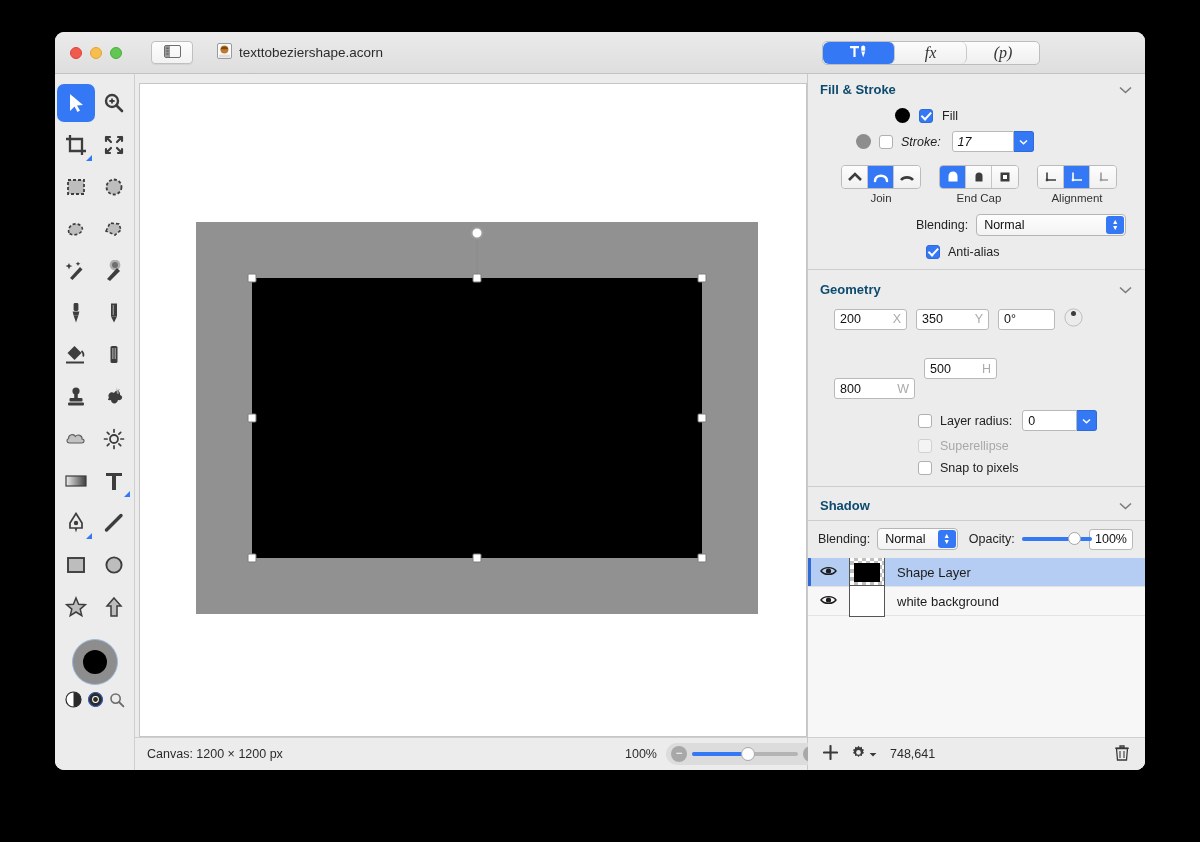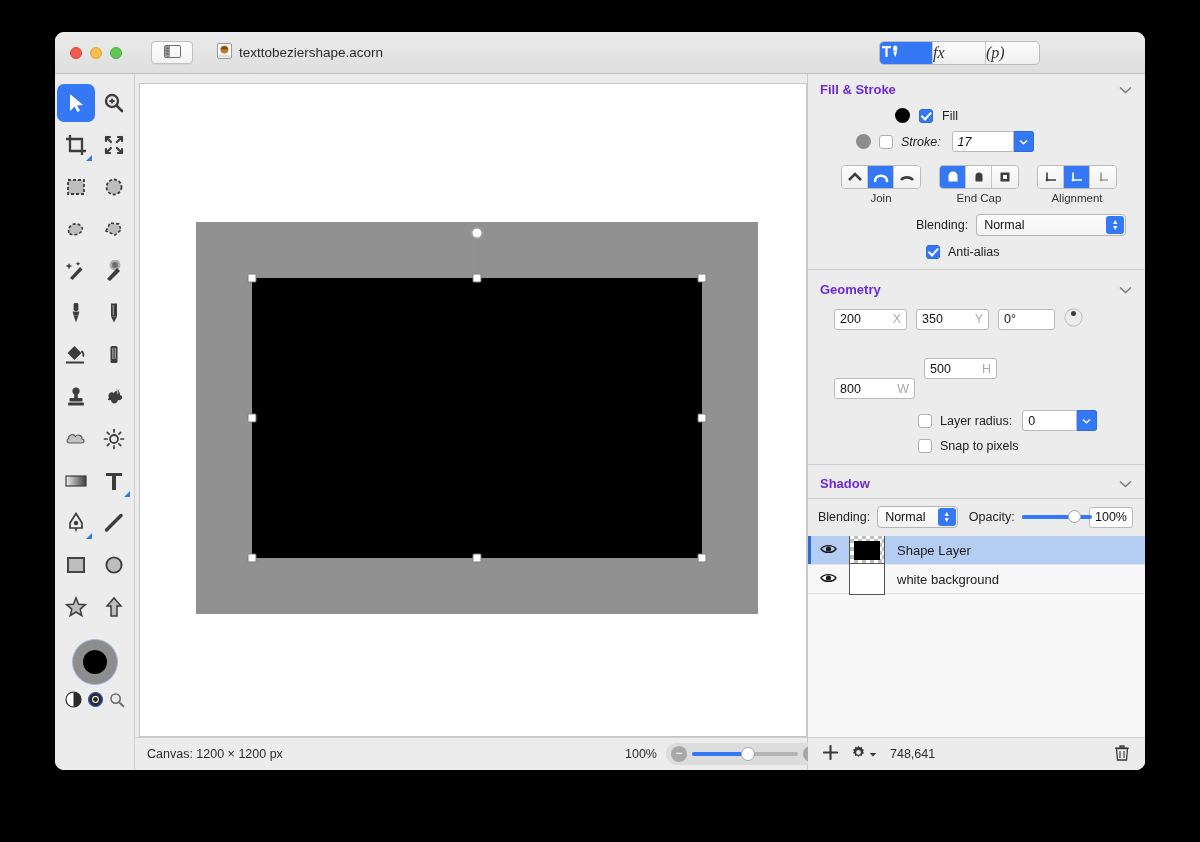--- a/index.html
+++ b/index.html
@@ -45,23 +45,24 @@
   }
   .doc-title span { font-size: 13.5px; color: #2b2b2b; }
   .seg-group {
     position: absolute; right: 105px; top: 9px;
     display: flex;
     border: 1px solid #bdbdbd; border-radius: 5px;
     overflow: hidden; height: 24px;
     background: linear-gradient(to bottom,#fcfcfc,#efefef);
   }
   .seg {
-    width: 53px; display: flex; align-items: center; 
+    width: 72px; display: flex; align-items: center; justify-content: center;
     font-size: 14px; color: #333;
     border-right: 1px solid #c8c8c8;
+    border-radius: 6px;
   }
   .seg:last-child { border-right: none; }
   .seg.active { background: #3478f6; color: #fff; }
   .seg i { font-style: italic; font-family: "Liberation Serif", serif; font-size: 16px; }
   
   .body { flex: 1; display: flex; min-height: 0; }
   
   .tools {
     width: 80px; flex: 0 0 80px;
     background: #ececec;
@@ -163,21 +164,21 @@
   }
   
   .panel {
     width: 338px; flex: 0 0 338px;
     background: #ececec;
     border-left: 1px solid #c9c9c9;
     display: flex; flex-direction: column;
   }
   .sec-head {
     height: 30px; display: flex; align-items: center;
-    padding: 0 12px; font-size: 13px; font-weight: bold; color: #6d28d9;
+    padding: 0 12px; font-size: 13px; font-weight: bold; color: #0c4a6e;
     position: relative;
   }
   .sec-head .chev { position: absolute; right: 13px; color: #777; font-size: 13px; }
   .divider { height: 1px; background: #cdcdcd; }
   .row { display: flex; align-items: center; padding: 0 12px; margin-top: 8px; font-size: 12.5px; color: #222; }
   .swatch { width: 15px; height: 15px; border-radius: 50%; }
   .cb {
     width: 14px; height: 14px; border-radius: 3px;
     border: 1px solid #b0b0b0; background: #fff;
     display: inline-flex; align-items: center; justify-content: center;
@@ -754,20 +755,24 @@
         <div style="display:flex; margin-left:2px;">
           <div class="txtfield" style="width:55px; border-radius:3px 0 0 3px;">0</div>
           <div class="stepper-blue">
             <svg width="9" height="6" viewBox="0 0 9 6">
                 <path d="M1 1.5 L4.5 4.8 L8 1.5" fill="none" stroke="#fff" stroke-width="1.5"></path>
               </svg>
           </div>
         </div>
       </div>
 
+      <div class="row" style="gap:8px; padding-left:110px; margin-top:8px;">
+        <div class="cb dis"></div>
+        <span style="color:#a8a8a8;">Superellipse</span>
+      </div>
 
       <div class="row" style="gap:8px; padding-left:110px; margin-top:8px; margin-bottom:11px;">
         <div class="cb"></div>
         <span>Snap to pixels</span>
       </div>
 
       <div class="divider"></div>
 
       <div class="sec-head" style="margin-top:3px;">
         <span>Shadow</span>

